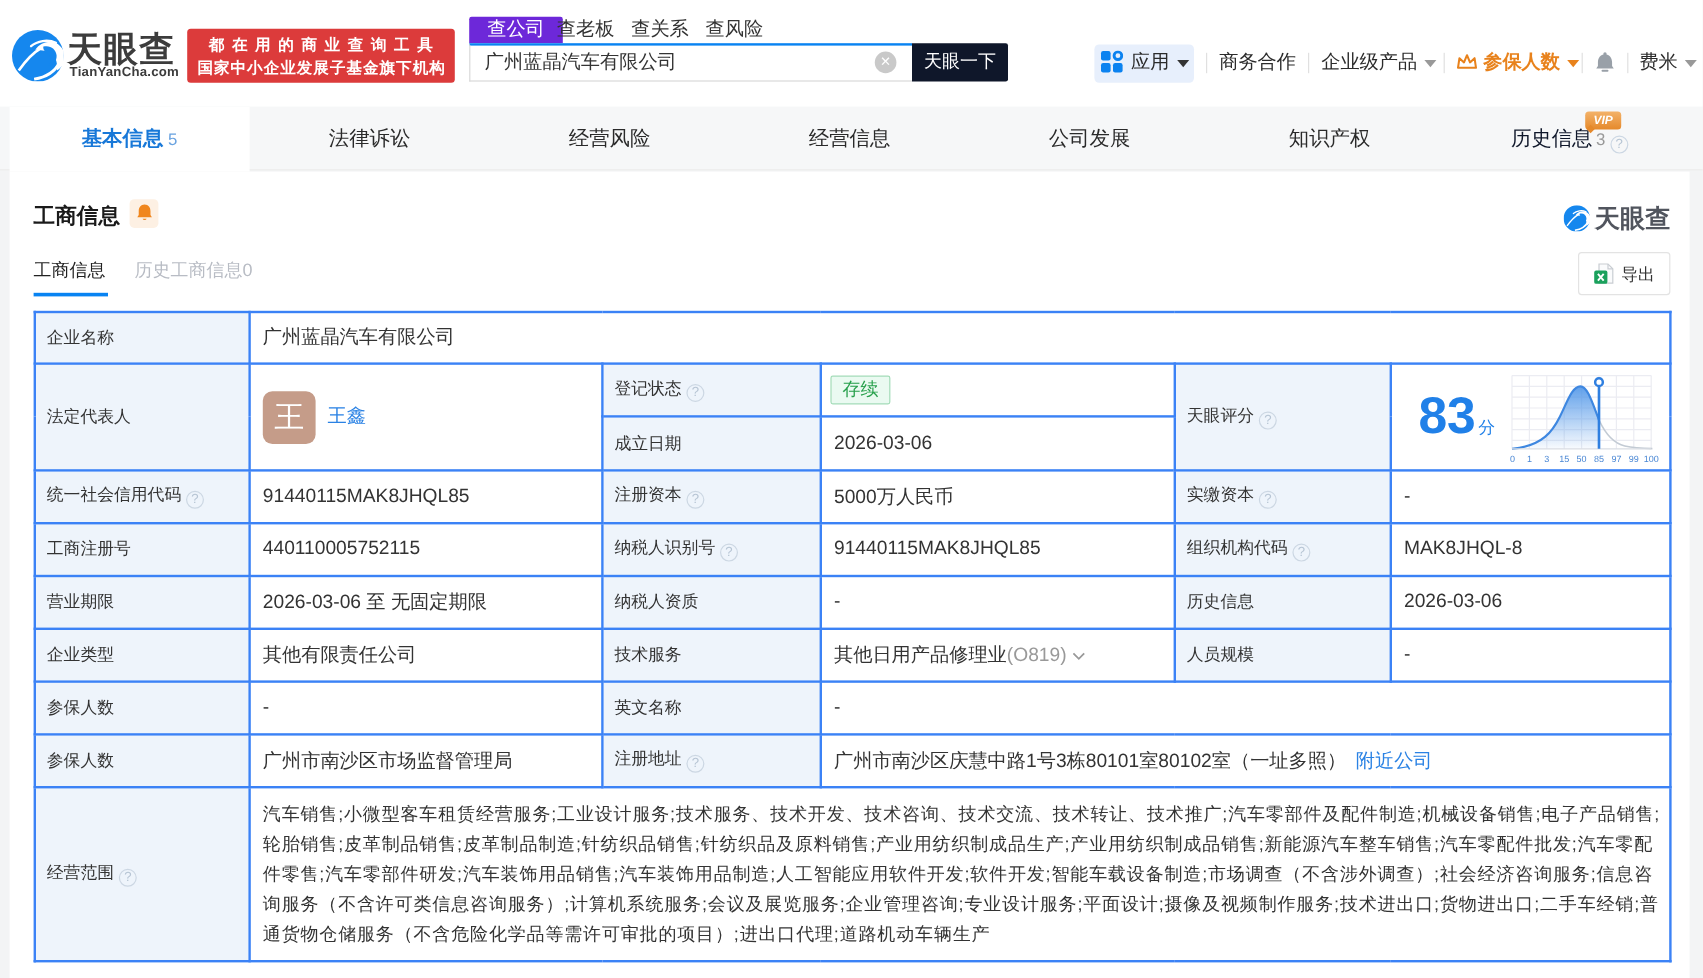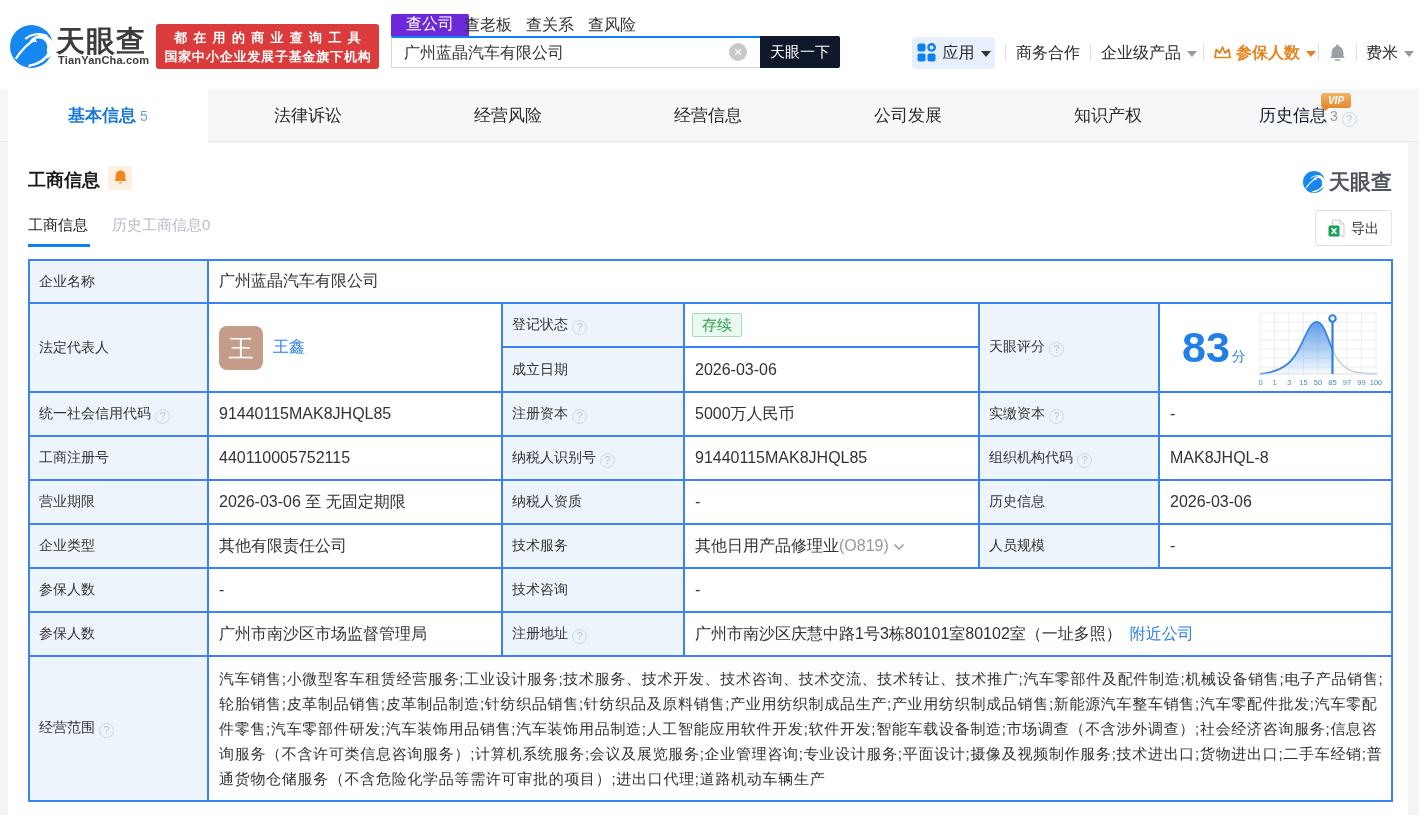--- a/index.html
+++ b/index.html
@@ -255,21 +255,21 @@
       <td class="lb">技术服务</td>
       <td>其他日用产品修理业<span class="gray">(O819)</span><svg width="12" height="8" viewBox="0 0 12 8" style="margin-left:4px;">
                 <path d="M1.5 1.5 L6 6 L10.5 1.5" stroke="#999" stroke-width="1.5" fill="none"></path>
               </svg></td>
       <td class="lb">人员规模</td>
       <td>-</td>
     </tr>
     <tr style="height:44px;">
       <td class="lb">参保人数</td>
       <td>-</td>
-      <td class="lb">技术咨询</td>
+      <td class="lb">英文名称</td>
       <td colspan="3">-</td>
     </tr>
     <tr style="height:44px;">
       <td class="lb">参保人数</td>
       <td>广州市南沙区市场监督管理局</td>
       <td class="lb">注册地址<span class="qm">?</span></td>
       <td colspan="3">广州市南沙区庆慧中路1号3栋80101室80102室（一址多照）<a class="lnk" style="margin-left:8px;">附近公司</a></td>
     </tr>
     <tr style="height:145px;">
       <td class="lb">经营范围<span class="qm">?</span></td>

